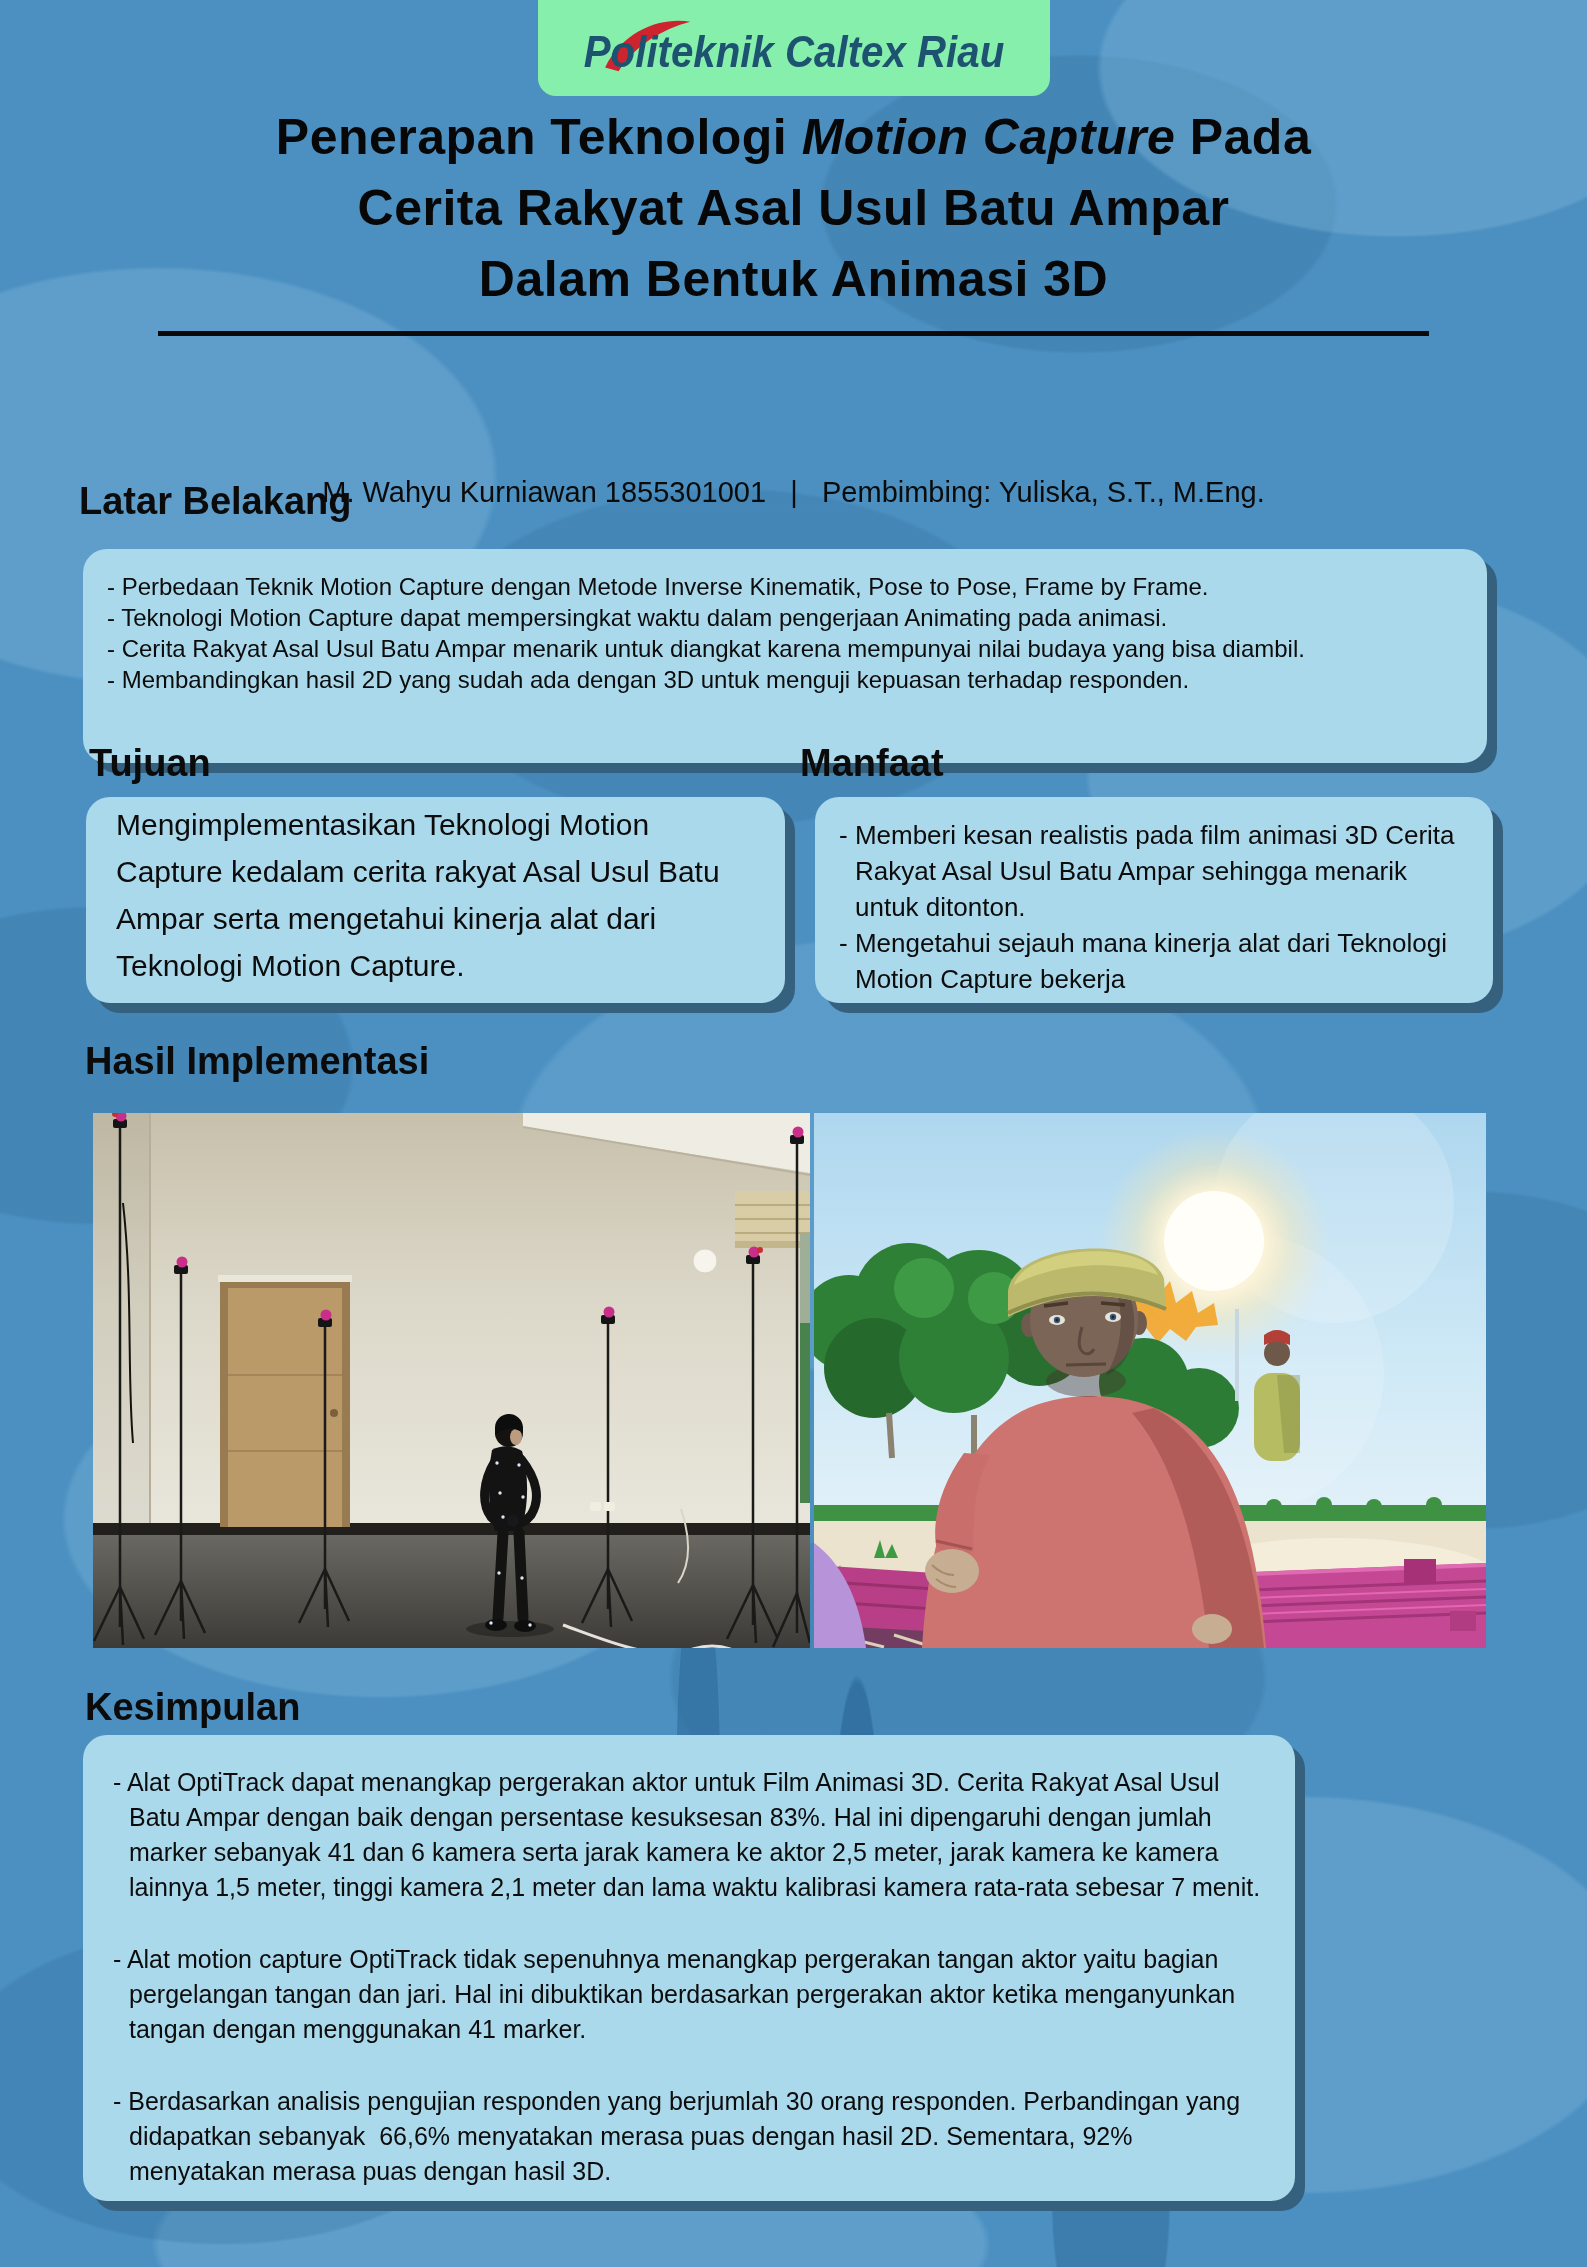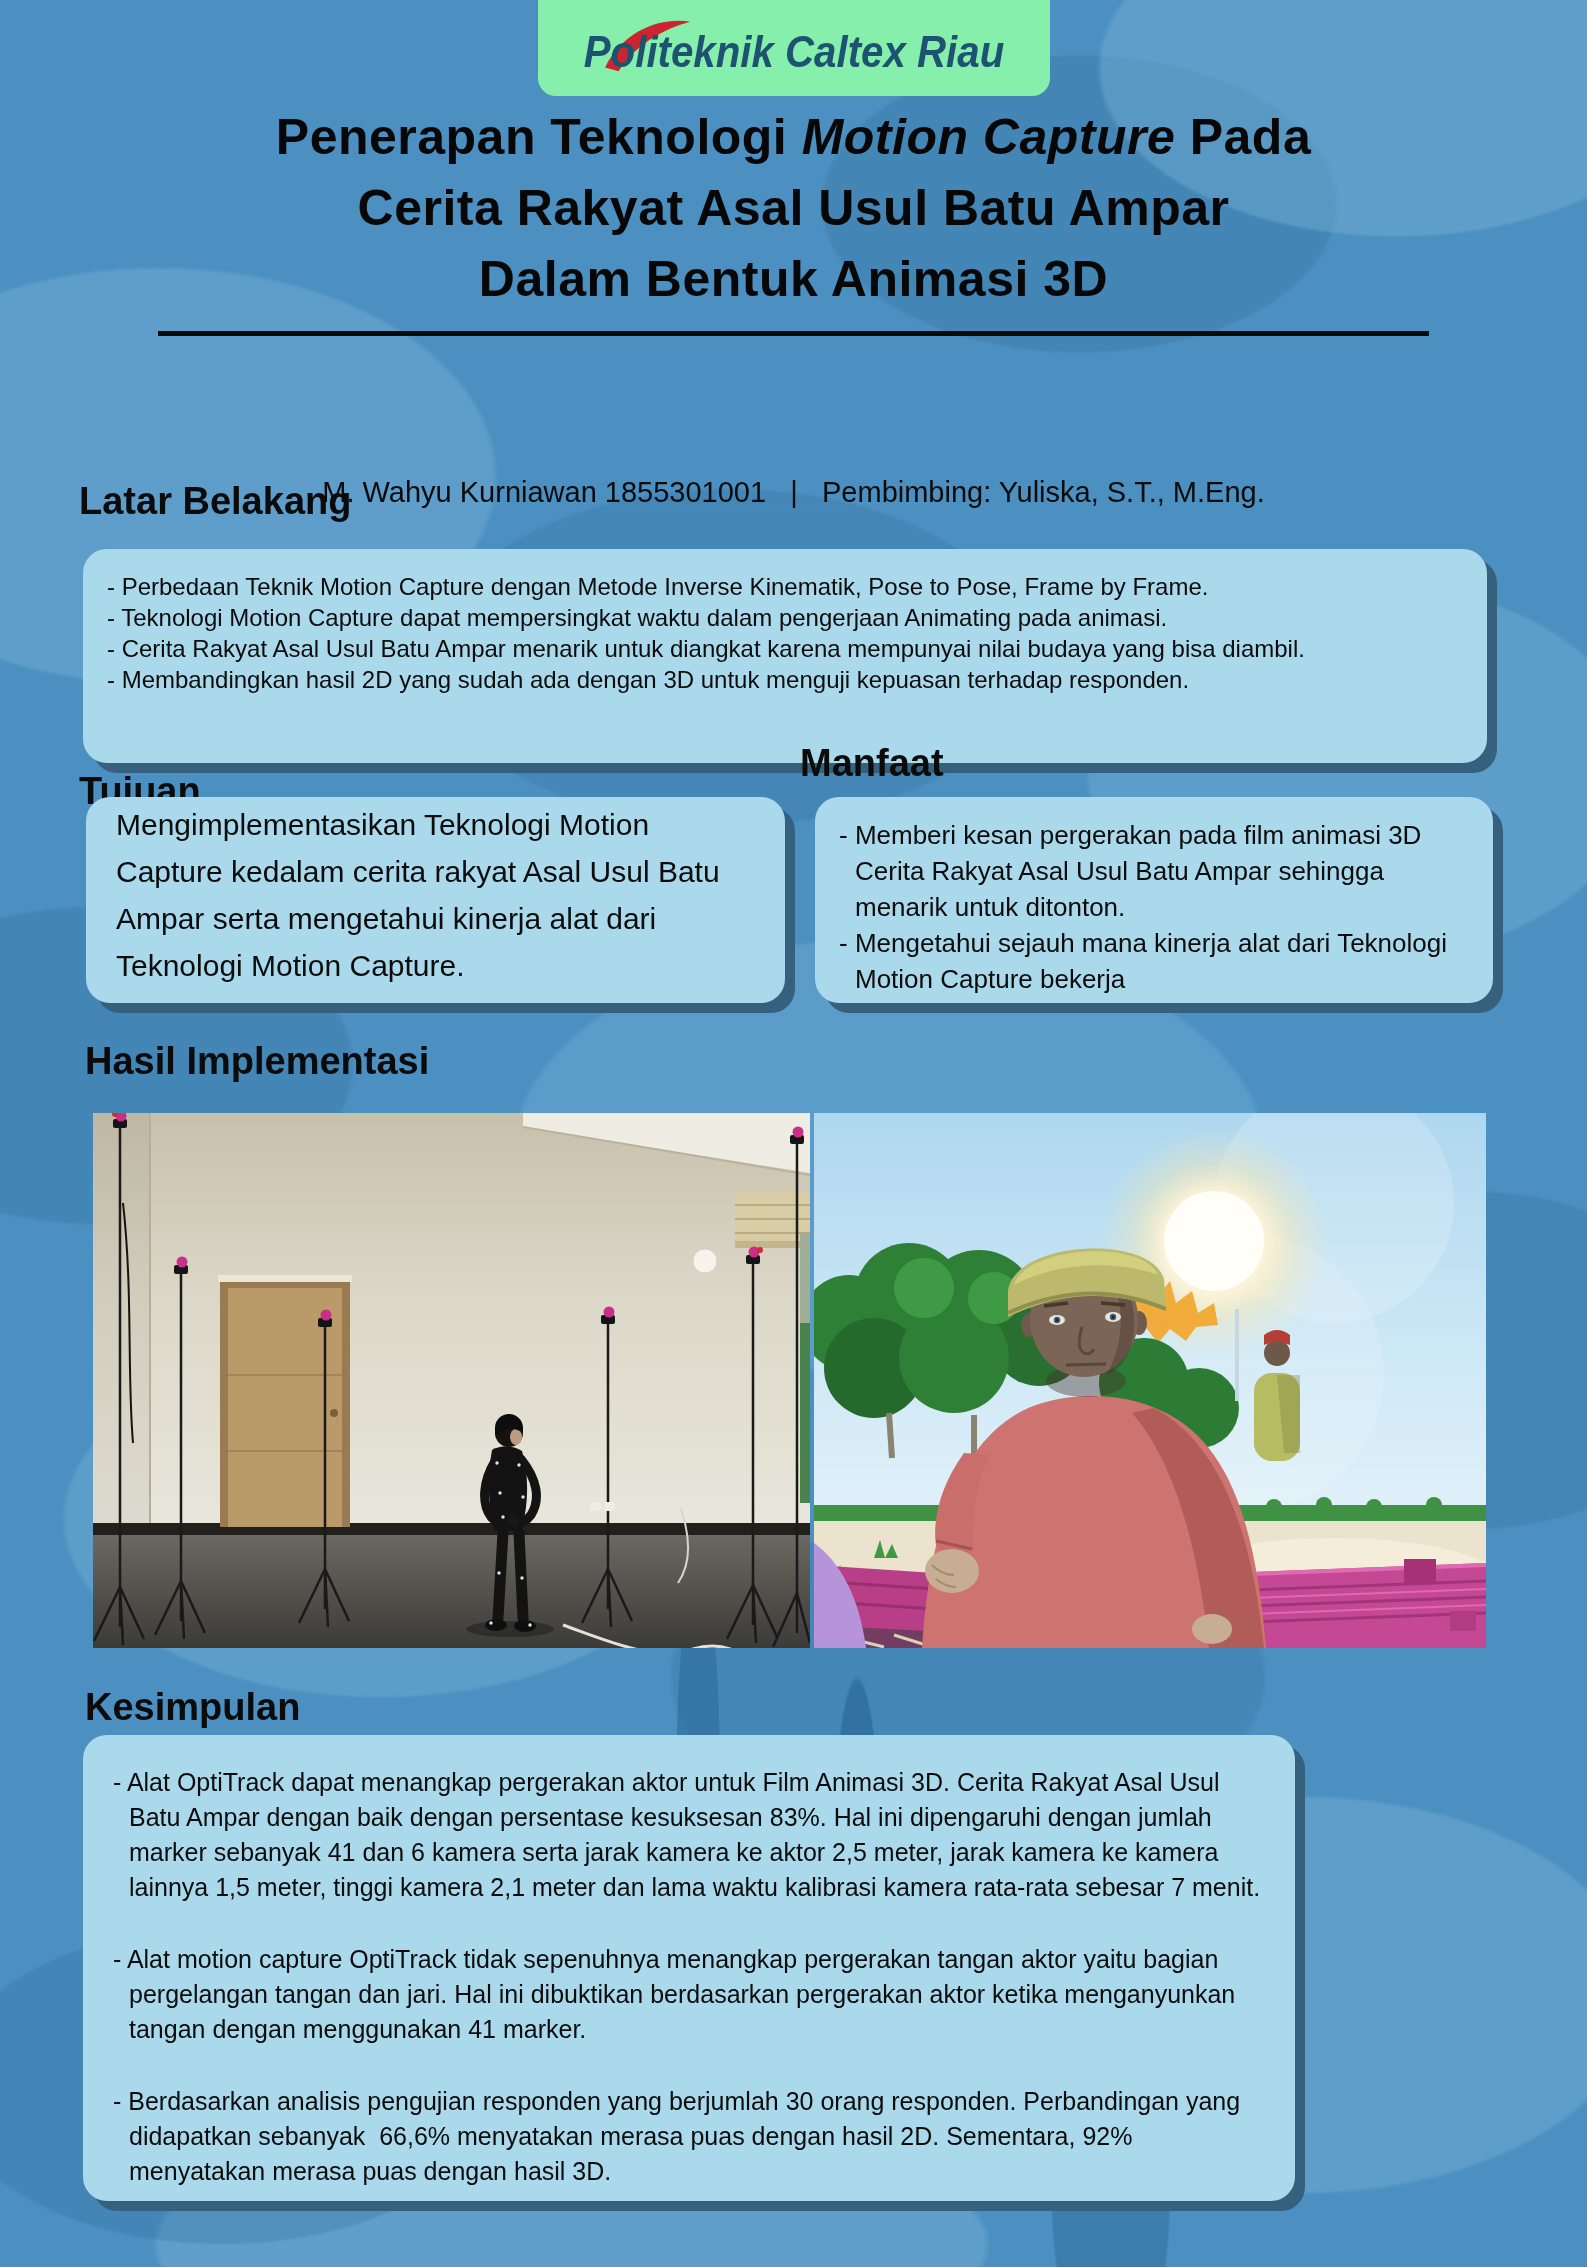--- a/index.html
+++ b/index.html
@@ -85,29 +85,29 @@
 </div>
 
 <div class="h" style="left:79px;top:480px;">Latar Belakang</div>
 <div class="panel p-latar">
   <div class="li">- Perbedaan Teknik Motion Capture dengan Metode Inverse Kinematik, Pose to Pose, Frame by Frame.</div>
   <div class="li">- Teknologi Motion Capture dapat mempersingkat waktu dalam pengerjaan Animating pada animasi.</div>
   <div class="li">- Cerita Rakyat Asal Usul Batu Ampar menarik untuk diangkat karena mempunyai nilai budaya yang bisa diambil.</div>
   <div class="li">- Membandingkan hasil 2D yang sudah ada dengan 3D untuk menguji kepuasan terhadap responden.</div>
 </div>
 
-<div class="h" style="left:79px;top:742px;margin-top:28px;">Tujuan</div>
+<div class="h" style="left:89px;top:742px;">Tujuan</div>
 <div class="h" style="left:800px;top:742px;">Manfaat</div>
 
 <div class="panel p-tujuan">
   <div>Mengimplementasikan Teknologi Motion Capture kedalam cerita rakyat Asal Usul Batu Ampar serta mengetahui kinerja alat dari Teknologi Motion Capture.</div>
 </div>
 
 <div class="panel p-manfaat">
-  <div class="li">- Memberi kesan pergerakan pada film animasi 3D Cerita Rakyat Asal Usul Batu Ampar sehingga menarik untuk ditonton.</div>
+  <div class="li">- Memberi kesan realistis pada film animasi 3D Cerita Rakyat Asal Usul Batu Ampar sehingga menarik untuk ditonton.</div>
   <div class="li">- Mengetahui sejauh mana kinerja alat dari Teknologi Motion Capture bekerja</div>
 </div>
 
 <div class="h" style="left:85px;top:1040px;">Hasil Implementasi</div>
 
 <div class="fig fig-left">
 <svg width="717" height="535" viewBox="0 0 717 535">
   <defs>
     <linearGradient id="wall" x1="0" y1="0" x2="0" y2="1">
       <stop offset="0" stop-color="#c7c0ab"></stop>

